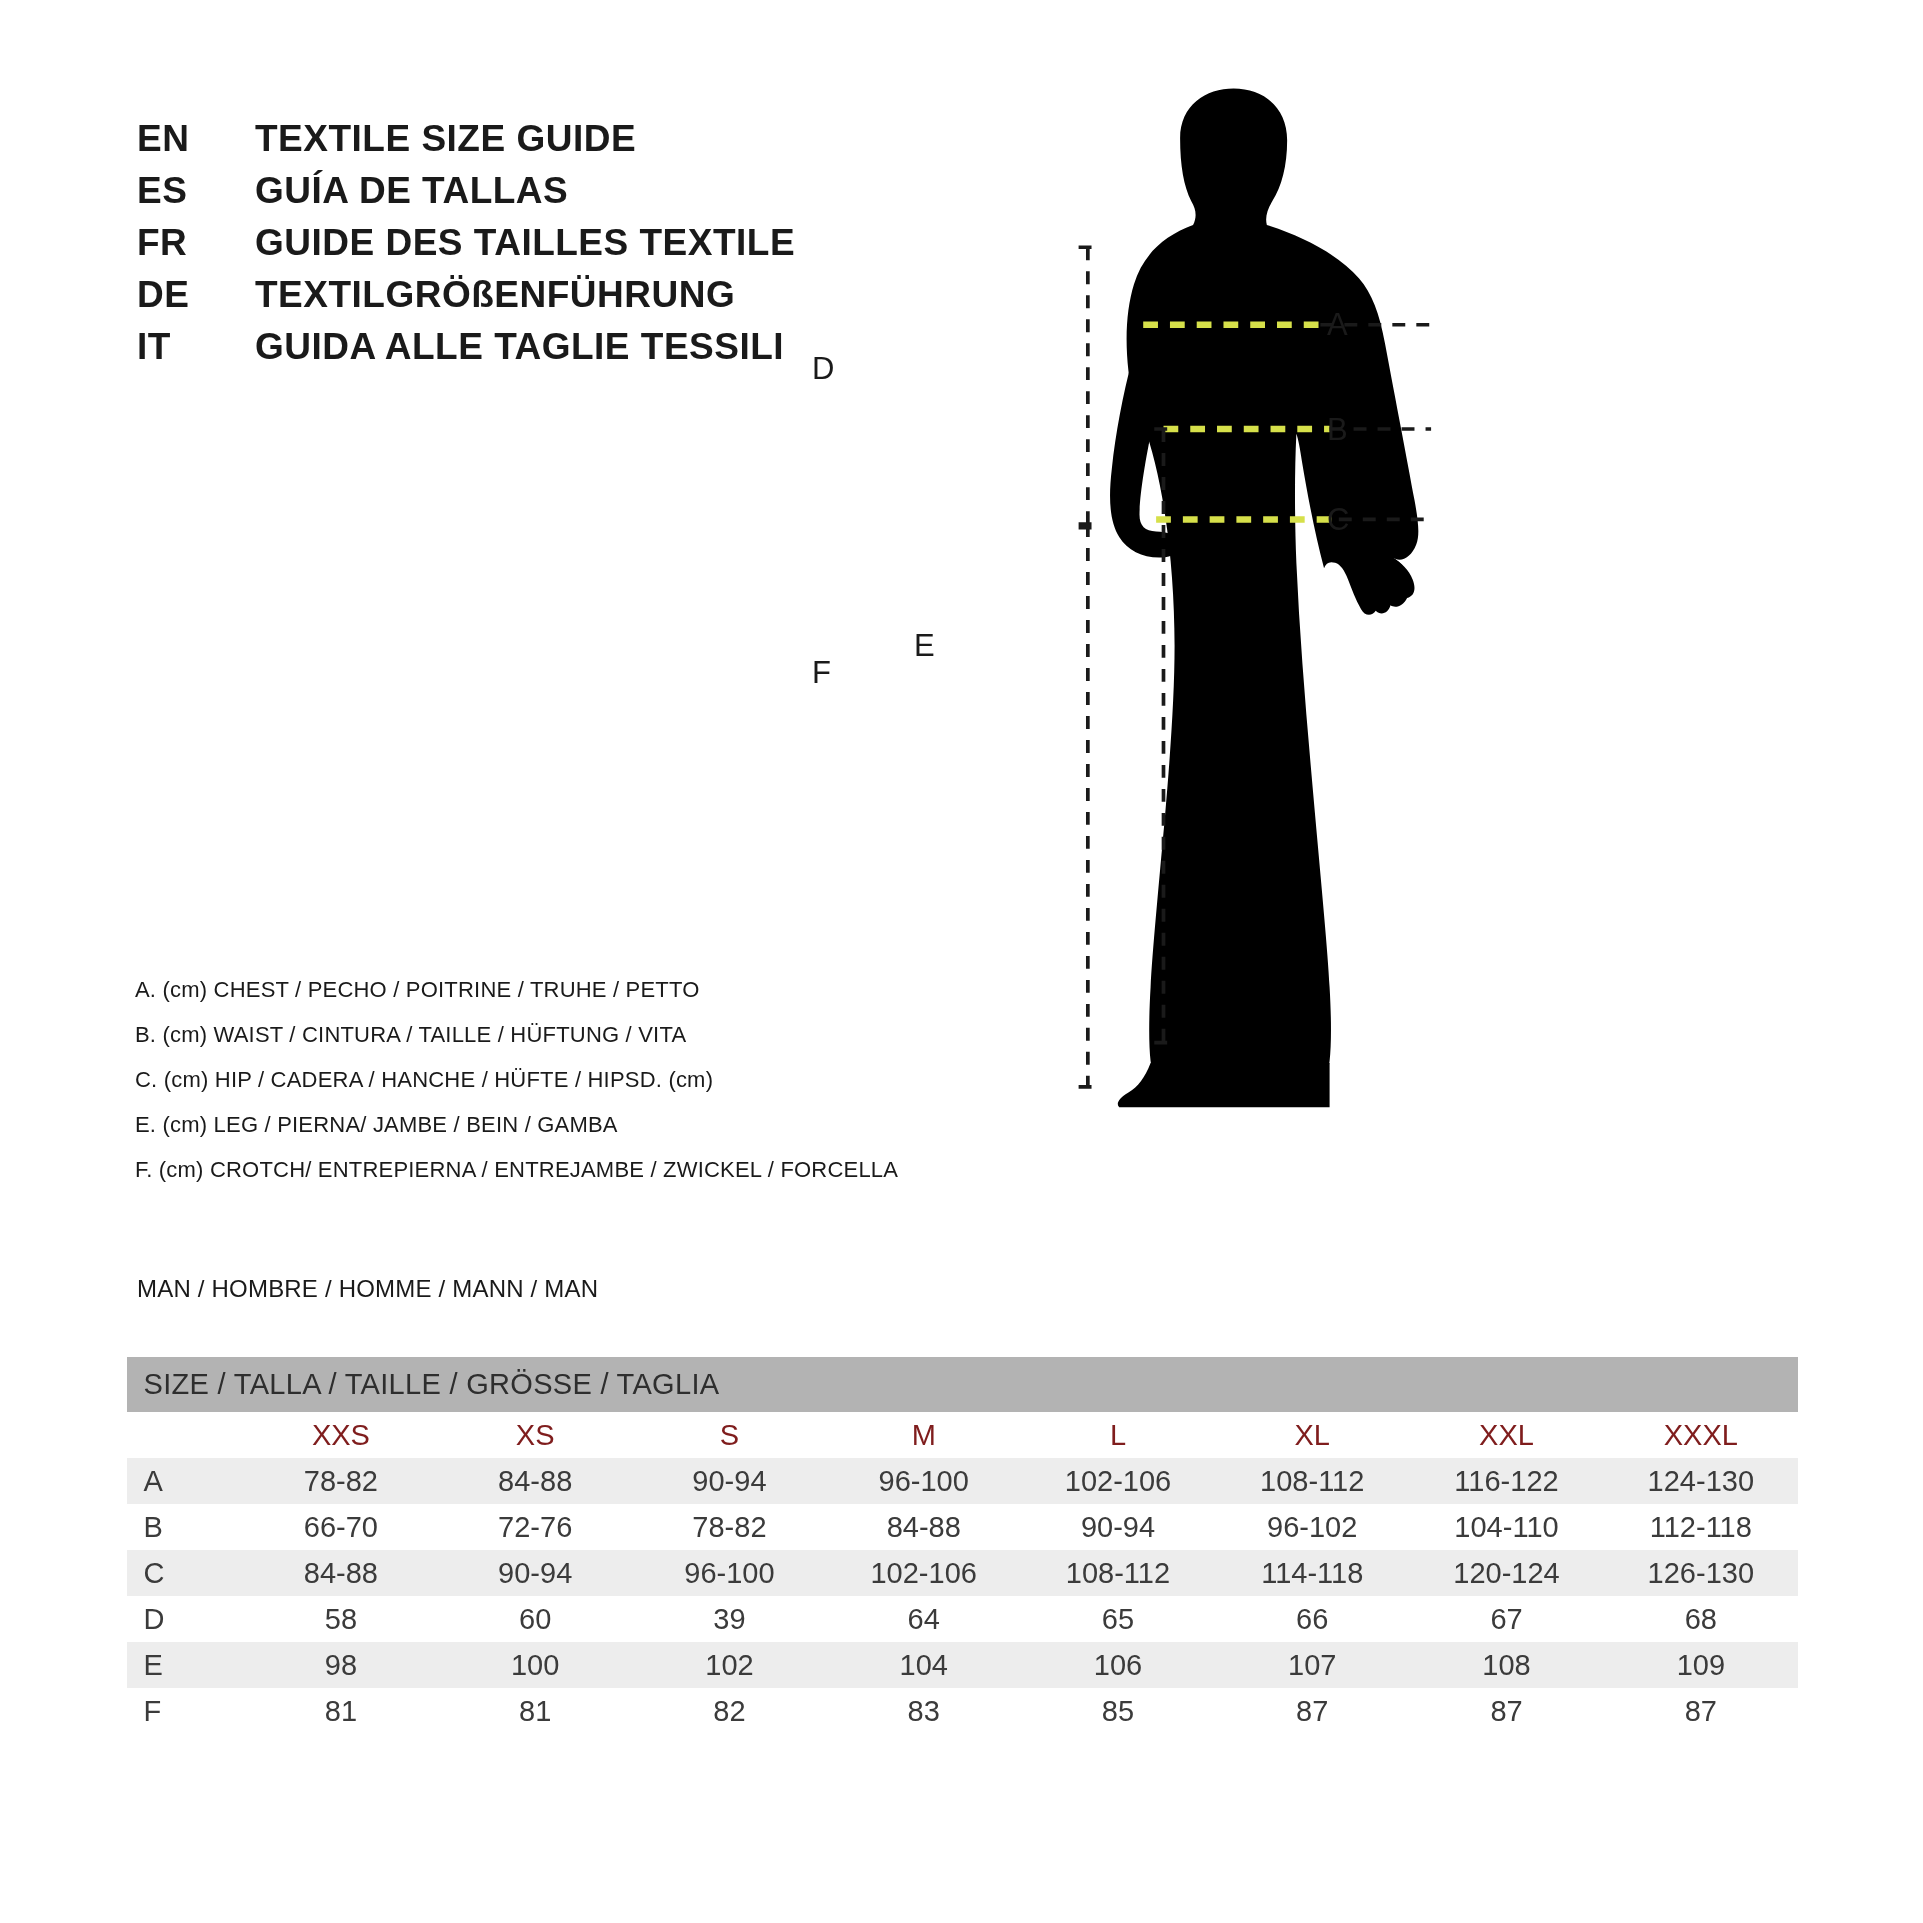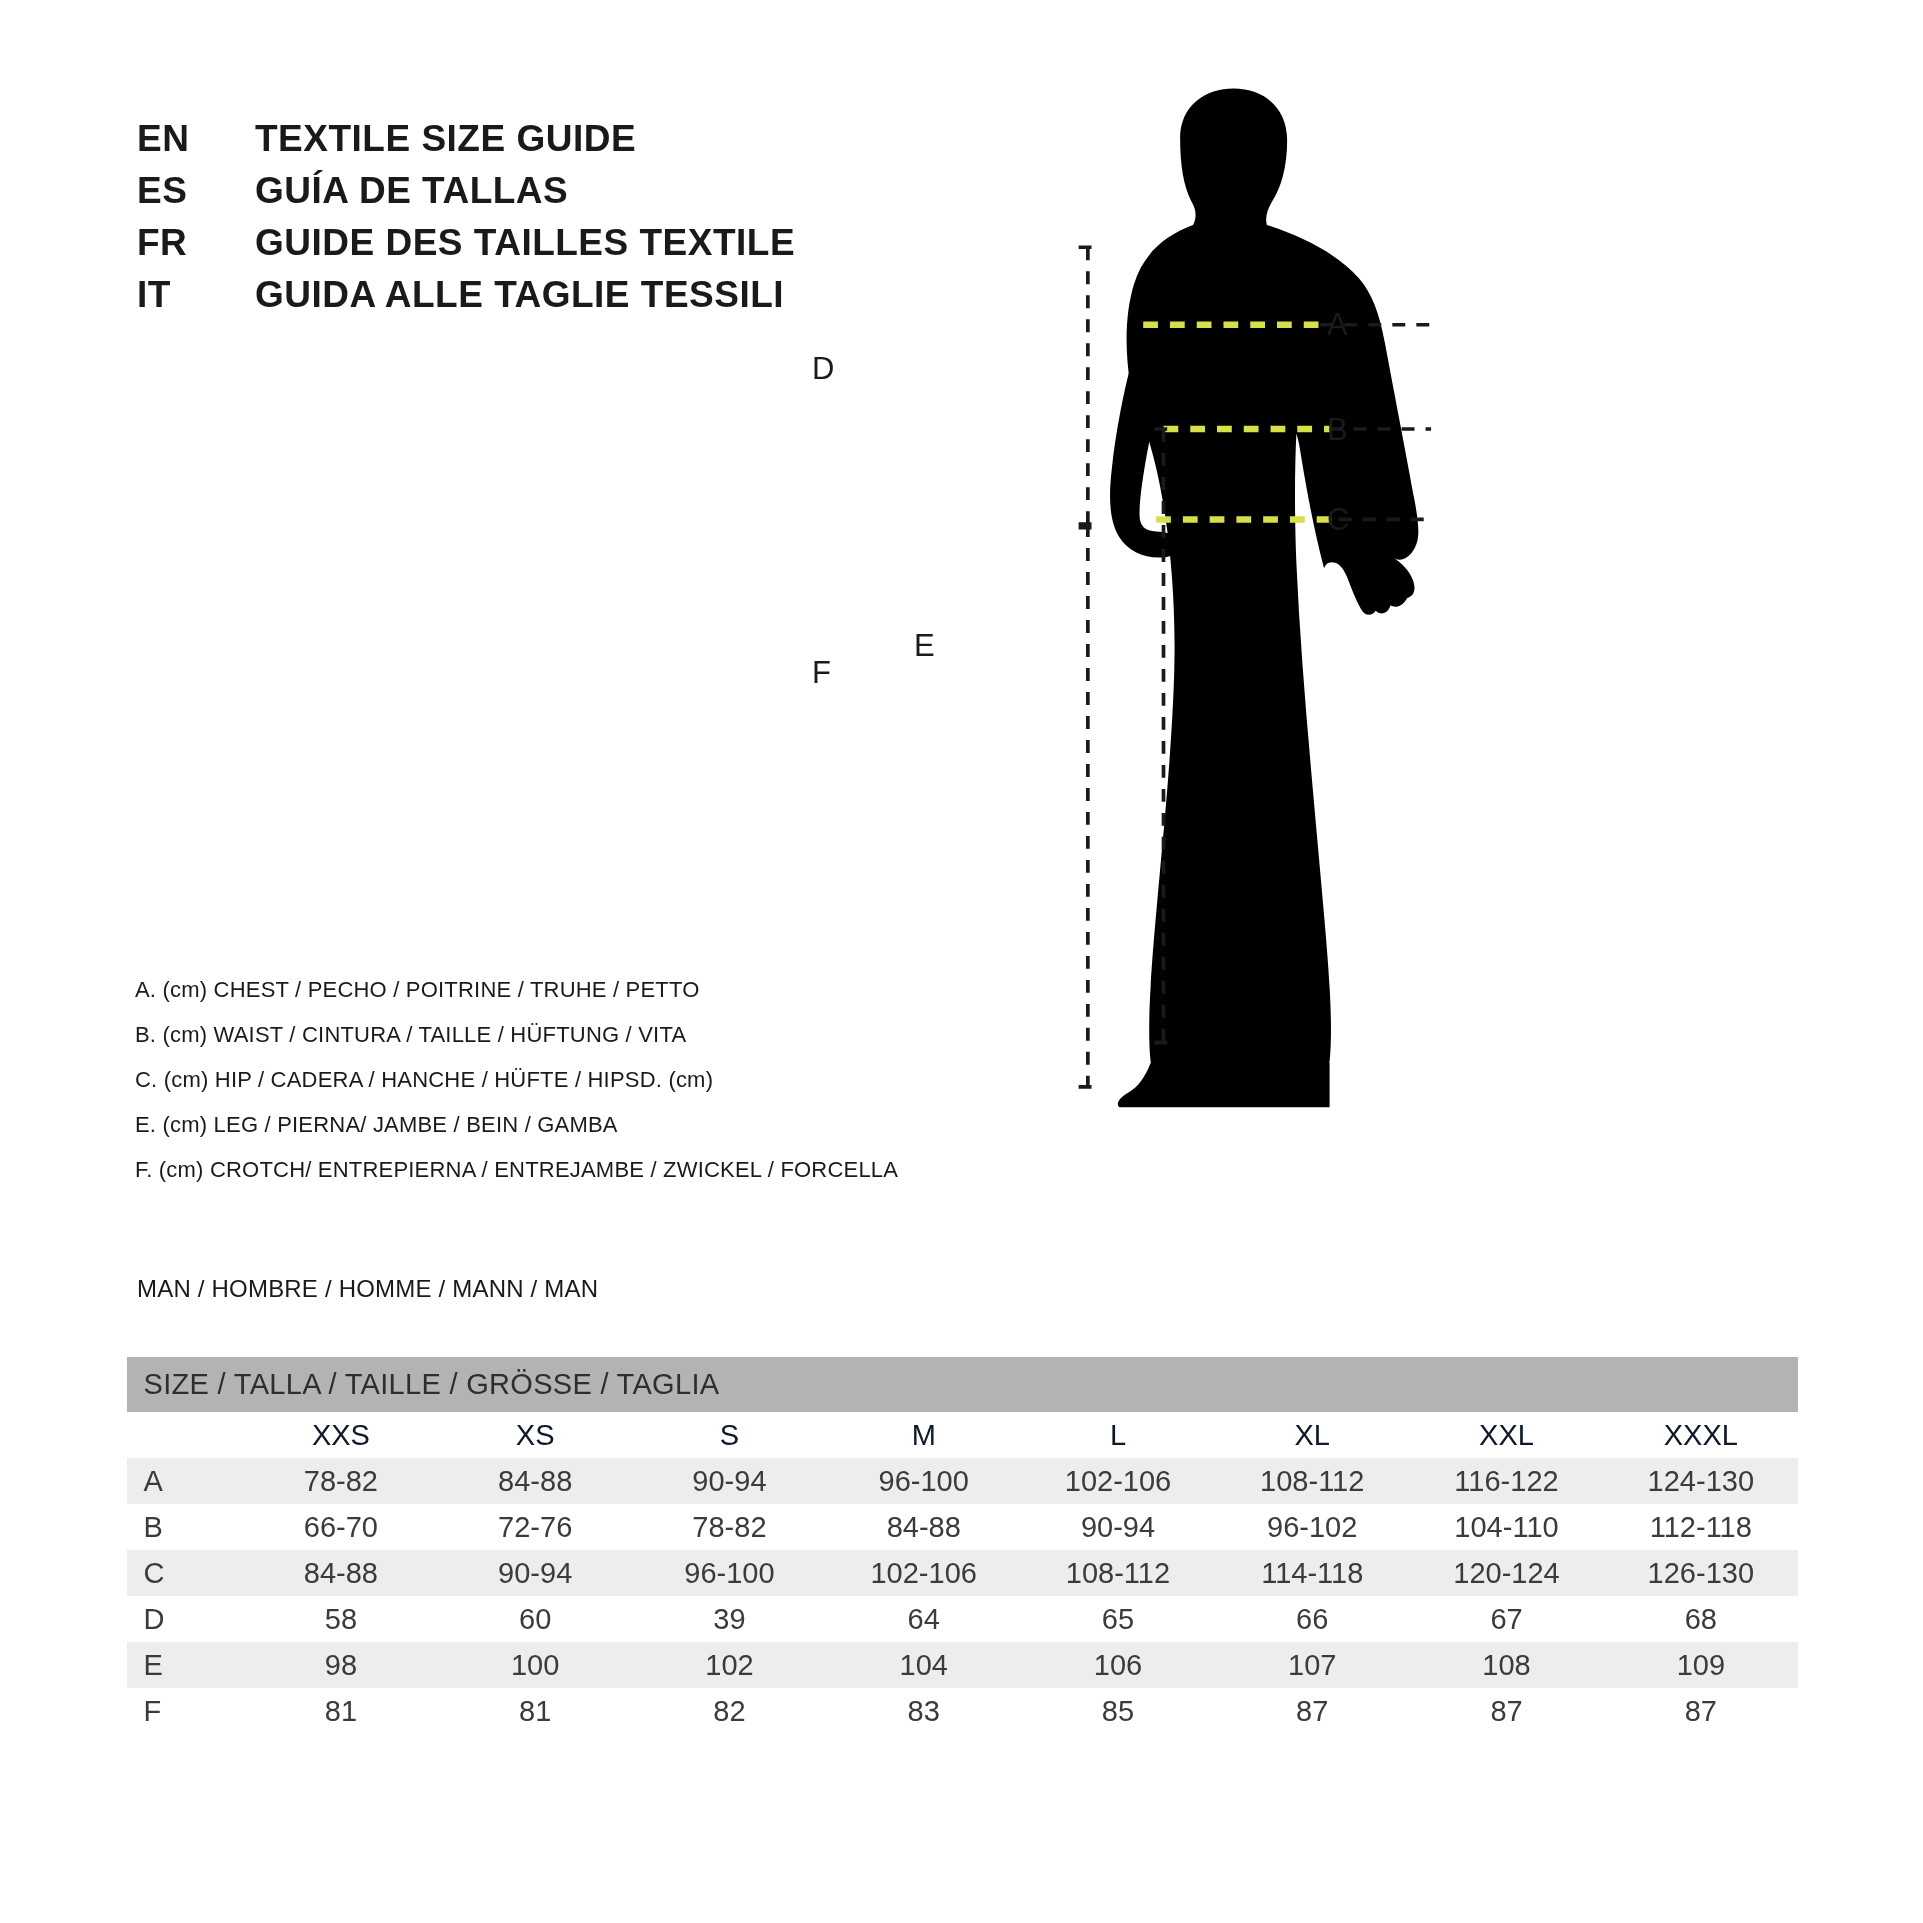--- a/index.html
+++ b/index.html
@@ -89,21 +89,21 @@
     width: 85px;
     text-align: left;
     padding-left: 16.6px;
     color: #3b3b3b;
   }
   #size-table .zebra td {
     background: #ededed;
   }
   #size-table .sizes-row td {
     background: #ffffff;
-    color: #0f172a;
+    color: #7f1d1d;
   }
   #size-table col.colsize { width: 169px; }
 
   
   #figure-area {
     position: absolute;
     left: 1034px;
     top: 83px;
     width: 868px;
     height: 1218px;
@@ -123,20 +123,24 @@
     <div class="title-lang">EN</div>
     <div class="title-text">TEXTILE SIZE GUIDE</div>
   </div>
   <div class="title-row">
     <div class="title-lang">ES</div>
     <div class="title-text">GUÍA DE TALLAS</div>
   </div>
   <div class="title-row">
     <div class="title-lang">FR</div>
     <div class="title-text">GUIDE DES TAILLES TEXTILE</div>
+  </div>
+  <div class="title-row">
+    <div class="title-lang">DE</div>
+    <div class="title-text">TEXTILGRÖßENFÜHRUNG</div>
   </div>
   <div class="title-row">
     <div class="title-lang">IT</div>
     <div class="title-text">GUIDA ALLE TAGLIE TESSILI</div>
   </div>
 </div>
 
 <div id="legend-block">
   <div class="legend-row">A. (cm) CHEST / PECHO / POITRINE / TRUHE / PETTO</div>
   <div class="legend-row">B. (cm) WAIST / CINTURA / TAILLE / HÜFTUNG / VITA</div>

